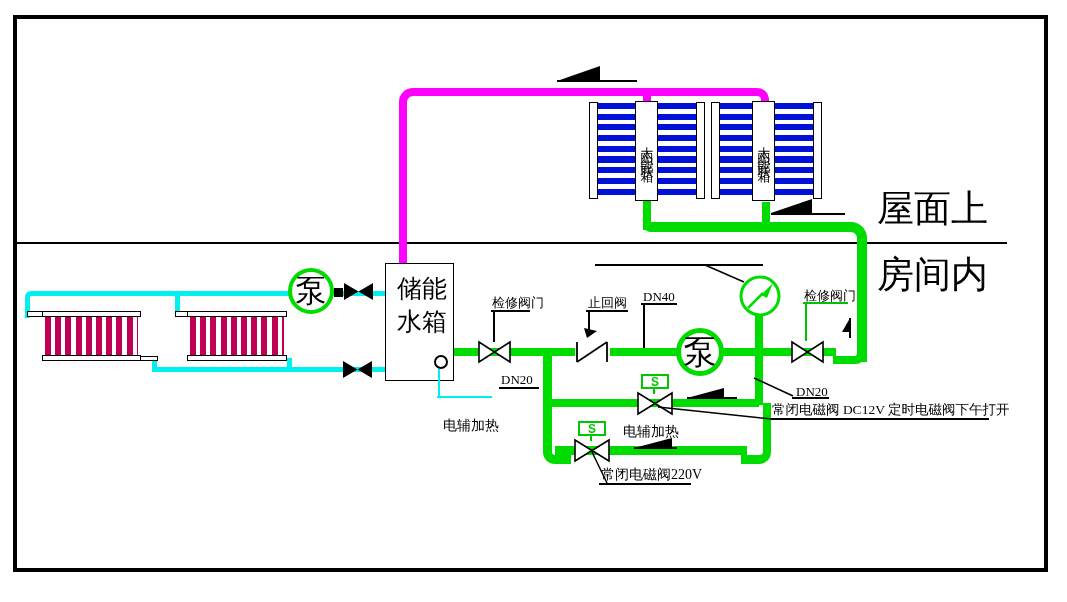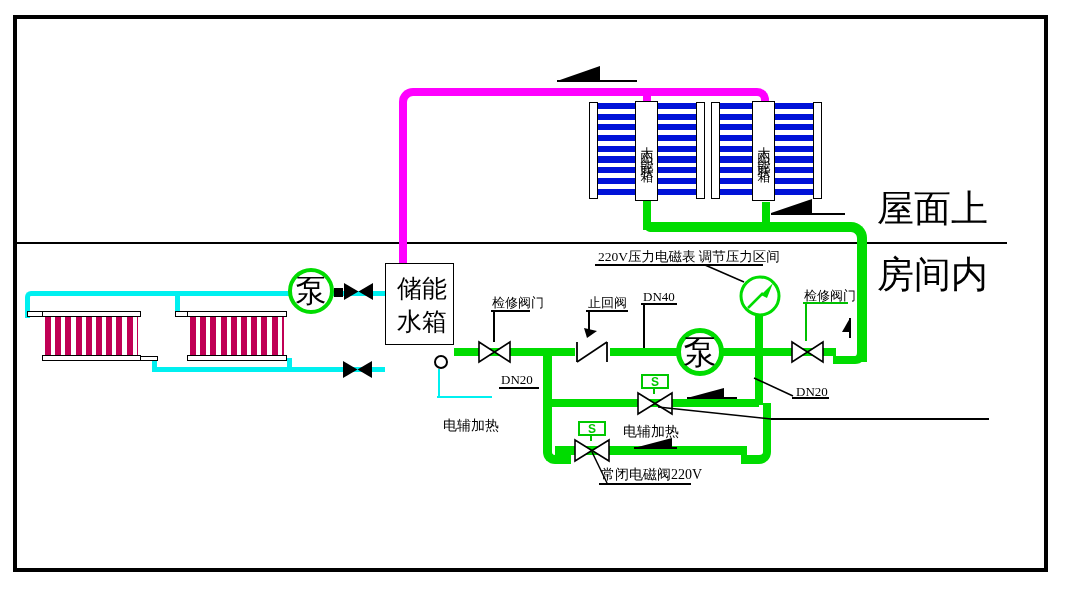--- a/index.html
+++ b/index.html
@@ -108,21 +108,21 @@
   <div class="whitebox" style="left:42px;top:311px;width:99px;height:6px;"></div>
   <div class="fins-red" style="left:45px;top:317px;width:93px;height:38px;"></div>
   <div class="whitebox" style="left:42px;top:355px;width:99px;height:6px;"></div>
   <div class="whitebox" style="left:140px;top:356px;width:18px;height:5px;"></div>
 
   <div class="whitebox" style="left:175px;top:311px;width:14px;height:6px;"></div>
   <div class="whitebox" style="left:187px;top:311px;width:100px;height:6px;"></div>
   <div class="fins-red" style="left:190px;top:317px;width:94px;height:38px;"></div>
   <div class="whitebox" style="left:187px;top:355px;width:100px;height:6px;"></div>
 
-  <div class="whitebox" style="left:385px;top:263px;width:69px;height:82px;border-width:1.5px;">
+  <div class="whitebox" style="left:385px;top:263px;width:69px;height:118px;border-width:1.5px;">
     <div class="lbl" style="left:11px;top:12px;font-size:25px;">储能</div>
     <div class="lbl" style="left:11px;top:45px;font-size:25px;">水箱</div>
   </div>
   <div class="abs" style="left:434px;top:355px;width:14px;height:14px;border:2px solid #000;border-radius:50%;background:#fff;box-sizing:border-box;"></div>
 
   <div class="leadv-cyn" style="left:438px;top:369px;height:28px;"></div>
   <div class="uline-cyn" style="left:437px;top:396px;width:55px;"></div>
 
   <div class="pumpc" style="left:288px;top:268px;width:46px;height:46px;border:4px solid #00DC00;">
     <span style="font-size:31px;">泵</span>
@@ -192,21 +192,20 @@
 
   <div class="arrL" style="left:687px;top:388px;width:37px;height:10px;"></div>
   <div class="arrline" style="left:687px;top:397px;width:50px;"></div>
 
   <div class="arrL" style="left:634px;top:438px;width:38px;height:10px;"></div>
   <div class="arrline" style="left:634px;top:447px;width:43px;"></div>
 
   <div class="arrUp" style="left:842px;top:318px;width:8px;height:14px;"></div>
   <div class="abs" style="left:849px;top:318px;width:2px;height:20px;background:#000;"></div>
 
-  <div class="lbl" style="left:598px;top:250px;font-size:13.5px;">220V压力电磁表 调节压力区间</div>
   <div class="uline" style="left:595px;top:264px;width:168px;"></div>
 
   <div class="lbl ann" style="left:588px;top:296px;">止回阀</div>
   <div class="uline" style="left:586px;top:310px;width:42px;"></div>
   <div class="leadv" style="left:588px;top:310px;height:20px;"></div>
   <svg style="left:584px;top:327px;" width="14" height="12">
     <polygon points="0,1 13,4 3,11" fill="#000"></polygon>
   </svg>
 
   <div class="lbl ann" style="left:643px;top:290px;">DN40</div>
@@ -225,20 +224,21 @@
   <div class="uline" style="left:499px;top:387px;width:40px;"></div>
 
   <div class="lbl ann14" style="left:443px;top:381px;margin-top:38px;">电辅加热</div>
 
   <div class="lbl ann" style="left:796px;top:385px;">DN20</div>
   <div class="uline" style="left:792px;top:397px;width:37px;"></div>
   <svg style="left:754px;top:377px;" width="40" height="20">
     <line x1="0" y1="1" x2="39" y2="19" stroke="#000" stroke-width="1.5"></line>
   </svg>
 
+  <div class="lbl" style="left:772px;top:403px;font-size:13.5px;">常闭电磁阀 DC12V 定时电磁阀下午打开</div>
   <div class="uline" style="left:771px;top:418px;width:218px;"></div>
   <svg style="left:658px;top:406px;" width="114" height="14">
     <line x1="0" y1="1" x2="113" y2="13" stroke="#000" stroke-width="1.5"></line>
   </svg>
 
   <div class="lbl ann14" style="left:623px;top:425px;">电辅加热</div>
 
   <div class="lbl ann14" style="left:601px;top:468px;">常闭电磁阀220V</div>
   <div class="uline" style="left:599px;top:483px;width:92px;"></div>
   <svg style="left:592px;top:452px;" width="16" height="32">

